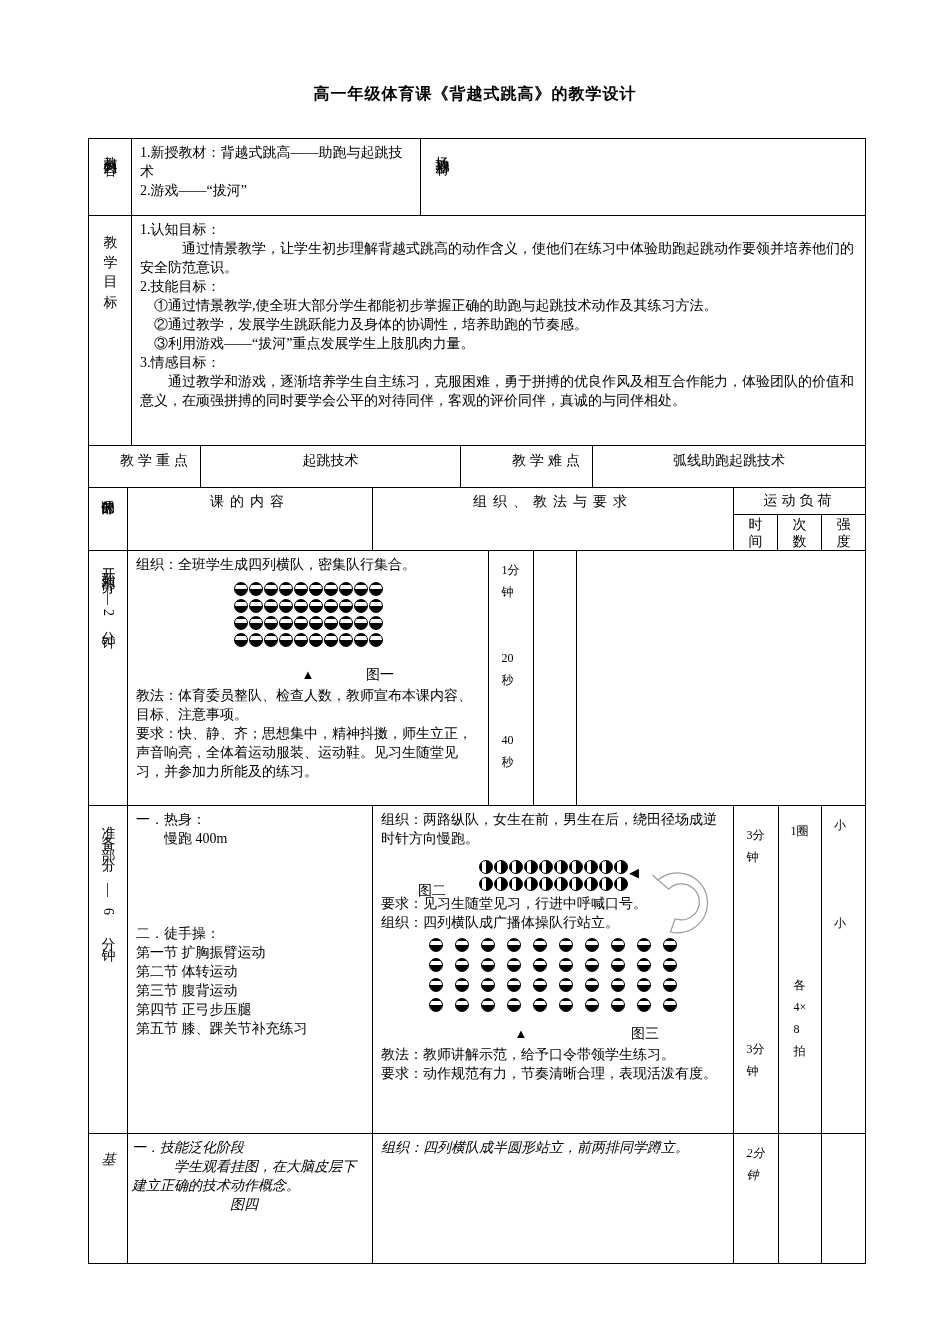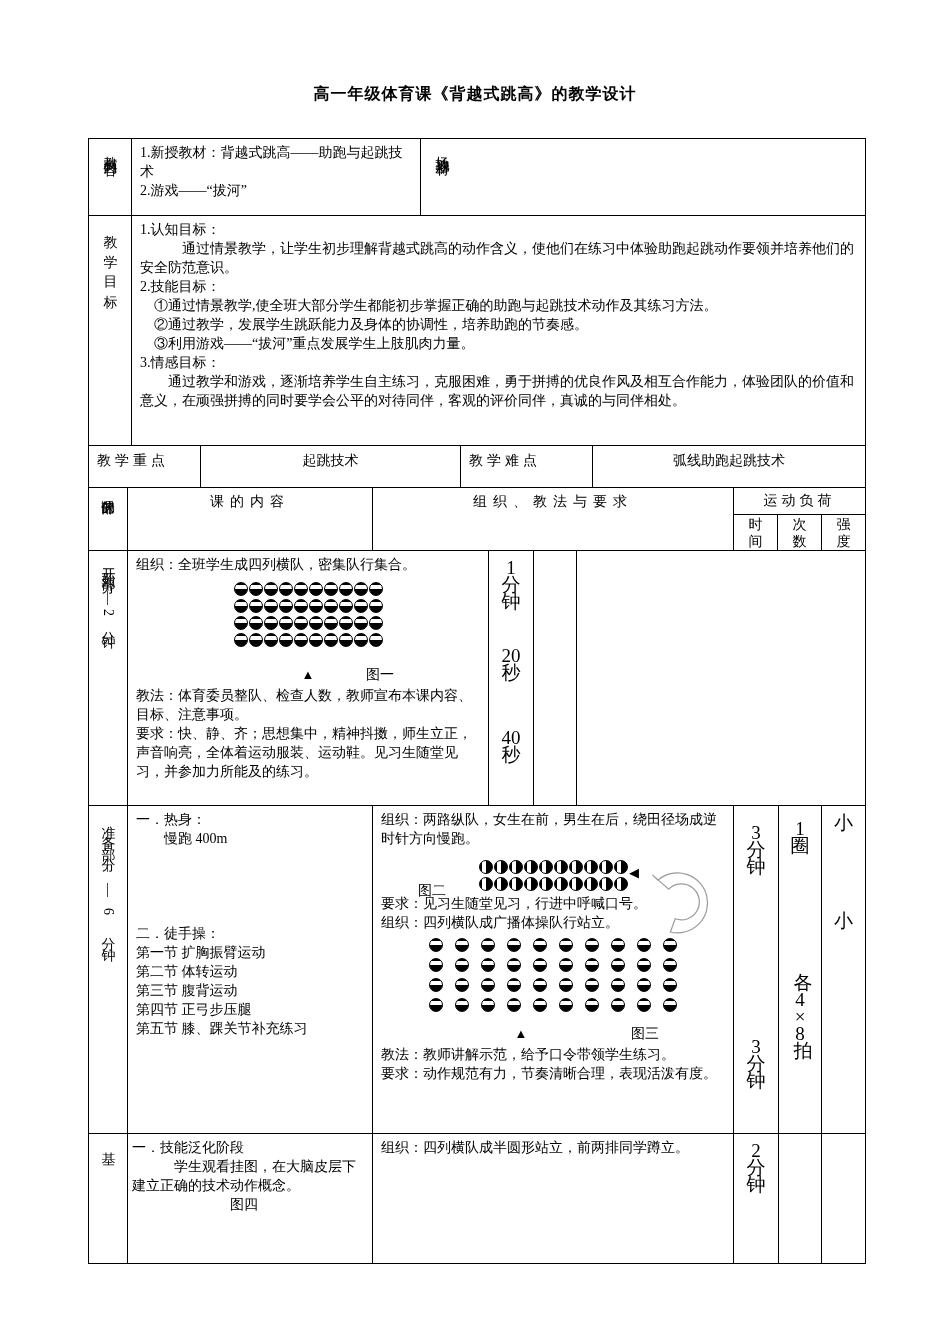--- a/index.html
+++ b/index.html
@@ -4,48 +4,48 @@
 <style>
   html,body{margin:0;padding:0;background:#fff;}
   .page{position:relative;width:950px;height:1344px;background:#fff;
         font-family:"Liberation Serif",serif;color:#000;overflow:hidden;}
   .title{position:absolute;top:84px;left:0;width:100%;text-align:center;
          font-family:"Liberation Sans",sans-serif;font-weight:bold;
          font-size:16px;margin:0;letter-spacing:1px;}
   .tbl{position:absolute;left:88px;top:138px;width:778px;
        border:1.5px solid #000;box-sizing:border-box;font-size:14px;line-height:19px;}
   .row{display:flex;border-bottom:1.5px solid #000;box-sizing:border-box;}
-  .row:last-child{border-bottom:none;}
+  .row:last-child{border-bottom:none;font-style:italic;}
   .cell{border-right:1.5px solid #000;box-sizing:border-box;padding:4px 8px;
         position:relative;overflow:visible;}
   .cell:last-child{border-right:none;}
   .pre{white-space:pre-wrap;}
   
   .vtxt{writing-mode:vertical-lr;margin:4px auto 0 auto;line-height:20px;}
   .vhead{display:flex;justify-content:center;padding:2px;}
   .ls2{letter-spacing:2px;}
   .goal-v{letter-spacing:20px;margin-top:6px;}
   .part-v1{letter-spacing:4px;margin-top:4px;}
   .part-v2{letter-spacing:11px;margin-top:6px;}
   
-  .focus-label{letter-spacing:4px;text-align:left;padding-top:5px;}
+  .focus-label{letter-spacing:4px;text-align:right;padding-top:5px;}
   .focus-value{text-align:center;padding-top:5px;}
   
   .head-label{text-align:center;letter-spacing:6px;padding-top:4px;}
   .load-wrap{display:flex;flex-direction:column;padding:0;}
   .load-top{border-bottom:1.5px solid #000;text-align:center;letter-spacing:4px;
             height:26px;line-height:25px;}
   .load-sub{display:flex;flex:1;}
   .load-sub .sc{border-right:1.5px solid #000;flex:1;display:flex;justify-content:center;}
   .load-sub .sc:last-child{border-right:none;align-items:flex-end;}
   .subhead{width:16px;word-break:break-all;line-height:17px;text-align:center;padding-top:1px;}
   
   .load-cell{padding:0;}
   .load-entry{position:absolute;left:0;width:100%;display:flex;justify-content:center;}
-  .le{width:19px;text-align:center;word-break:break-all;line-height:17px;font-size:19px;}
+  .le{width:19px;word-break:break-all;line-height:22px;font-size:12px;}
   .le.narrow{width:13px;}
   
   .formation{margin-top:8px;}
   .frow{display:flex;justify-content:center;}
   .frow.tight{gap:1px;margin:3px 0;}
   .frow.spread{gap:12px;margin:6px 0;}
   .fc{display:inline-block;width:14px;height:14px;border-radius:50%;
       border:1px solid #000;box-sizing:border-box;flex:none;}
   .fc.front{background:linear-gradient(to bottom,#000 0 20%,#fff 20% 46%,#000 46% 100%);}
   .fc.side{background:linear-gradient(to right,#000 0 20%,#fff 20% 46%,#000 46% 100%);}

